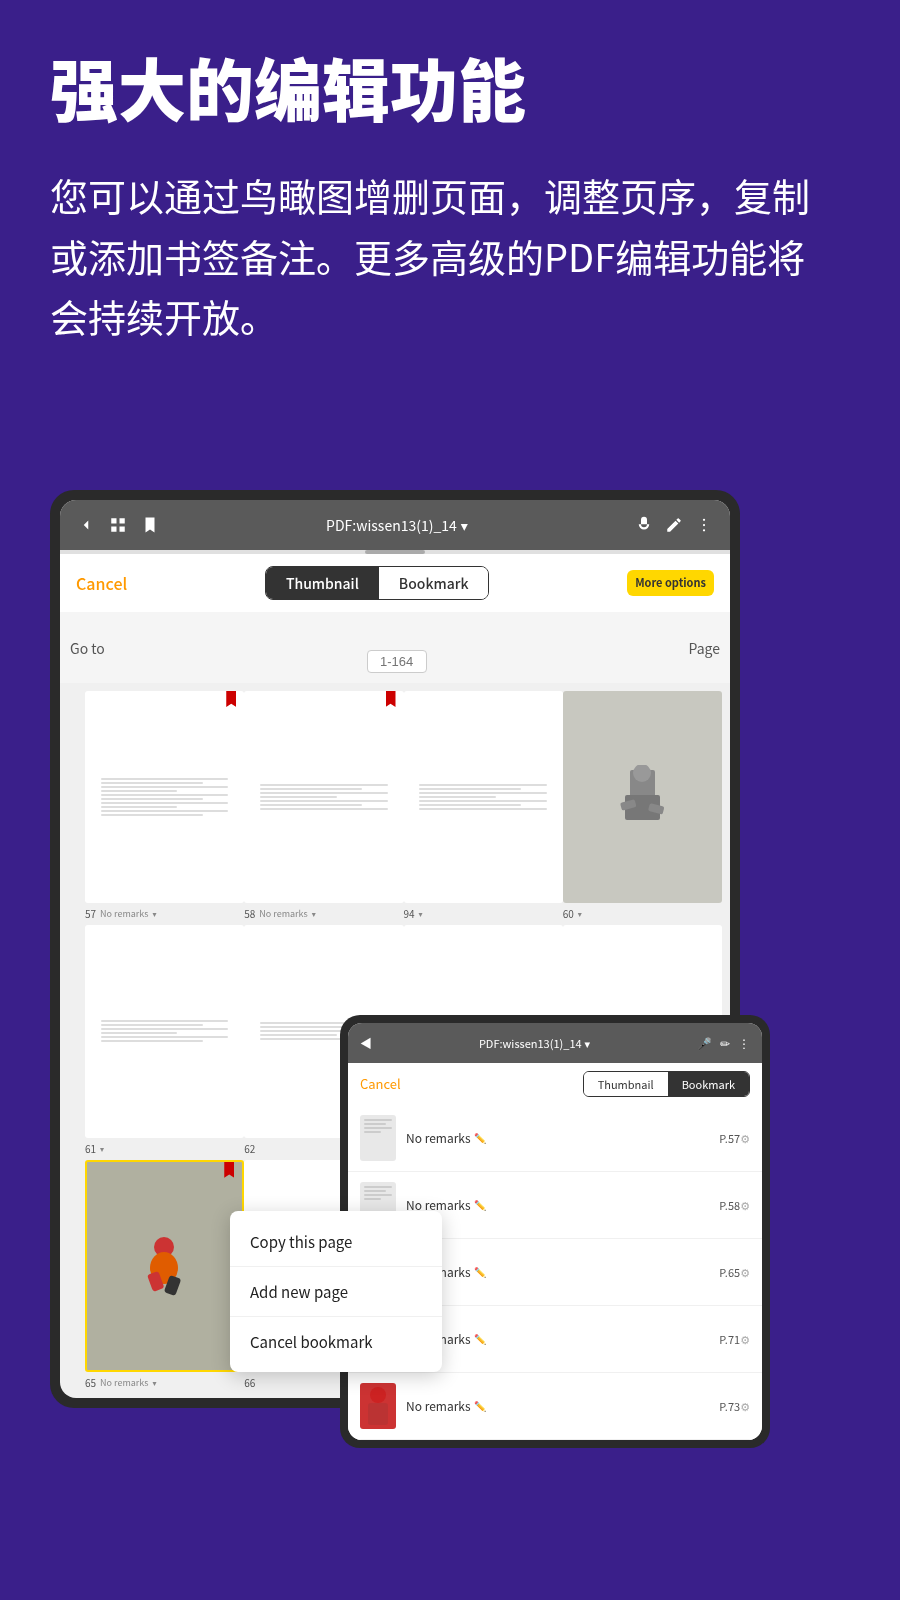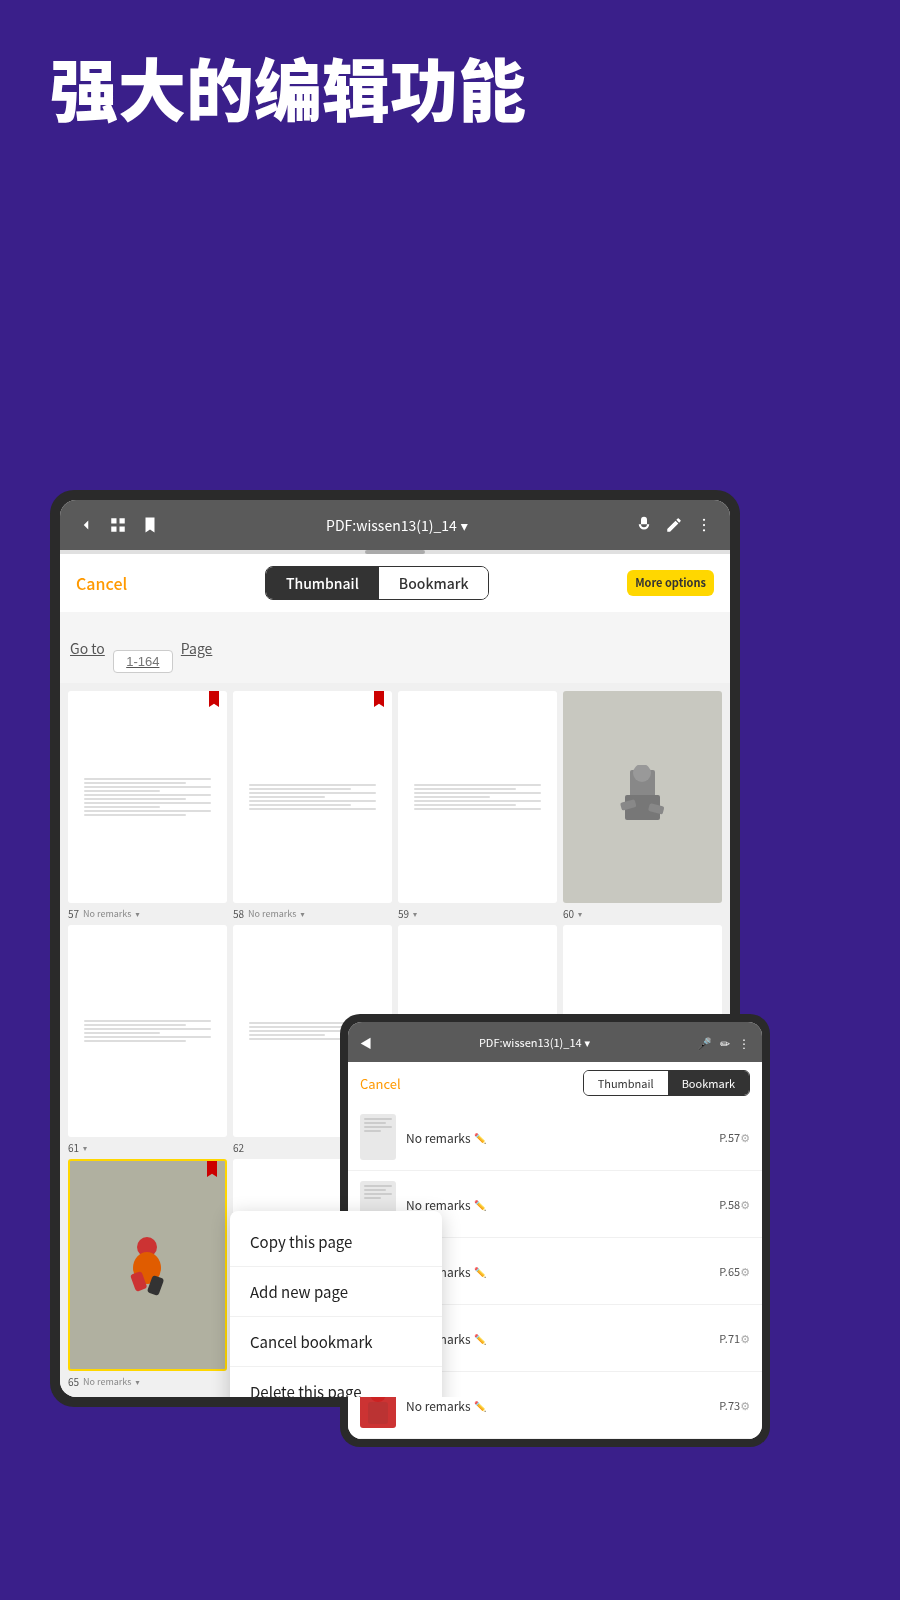--- a/index.html
+++ b/index.html
@@ -124,45 +124,45 @@
       border-radius: 6px;
       text-align: center;
       line-height: 1.2;
     }
 
     
     .goto-row {
       background: #f5f5f5;
       display: flex;
       align-items: center;
-      justify-content: flex-start;
+      justify-content: space-between;
       gap: 8px;
       padding: 10px;
       font-size: 14px;
       color: #555;
-      text-decoration: underline;
     }
     .page-input {
       border: 1px solid #ccc;
       border-radius: 4px;
       padding: 3px 8px;
       width: 60px;
       font-size: 13px;
       text-align: center;
       color: #888;
       margin-top: 28px;
     }
 
     
     .thumbnail-grid {
       background: #f0f0f0;
       padding: 8px;
       display: grid;
       grid-template-columns: repeat(4, 1fr);
-      gap: 6px;
+      gap: 0;
+      margin-left: 17px;
     }
     .thumb-cell {
       display: flex;
       flex-direction: column;
       align-items: center;
     }
     .thumb-page {
       background: white;
       border-radius: 3px;
       width: 100%;
@@ -358,20 +358,21 @@
       display: flex;
       align-items: center;
       justify-content: center;
     }
   </style>
 </head>
 <body>
 
 <div class="header-section">
   <h1 class="main-title">强大的编辑功能</h1>
+  <p class="sub-description">您可以通过鸟瞰图增删页面，调整页序，复制或添加书签备注。更多高级的PDF编辑功能将会持续开放。</p>
 </div>
 
 <div class="device-mockup-container">
 
   <div class="tablet-main">
     <div class="tablet-inner">
 
       <div class="tablet-toolbar">
         <div class="toolbar-left">
           <div class="toolbar-icon">
@@ -489,21 +490,21 @@
               <div class="thumb-line full"></div>
               <div class="thumb-line medium"></div>
               <div class="thumb-line full"></div>
               <div class="thumb-line short"></div>
               <div class="thumb-line full"></div>
               <div class="thumb-line medium"></div>
               <div class="thumb-line full"></div>
             </div>
           </div>
           <div class="thumb-label-row">
-            <span>59</span>
+            <span>94</span>
             <span class="chevron-icon">▾</span>
           </div>
         </div>
 
         <div class="thumb-cell thumb-image-cell">
           <div class="thumb-page thumb-art">
             <svg width="55" height="65" viewBox="0 0 55 65" style="position:absolute;">
 
               <rect x="15" y="5" width="25" height="35" rx="2" fill="#888"></rect>
               <ellipse cx="27" cy="8" rx="9" ry="9" fill="#999"></ellipse>
@@ -579,21 +580,20 @@
             <div class="thumb-label-row">
               <span>64</span>
             </div>
           </div>
         </div>
 
         <div class="context-menu">
           <div class="context-menu-item">Copy this page</div>
           <div class="context-menu-item">Add new page</div>
           <div class="context-menu-item">Cancel bookmark</div>
-          <div class="context-menu-item">Delete this page</div>
         </div>
       </div>
 
       <div class="thumbnail-grid" style="padding-top:4px;">
 
         <div class="thumb-cell thumb-selected">
           <div class="thumb-page thumb-art" style="border: 2.5px solid #ffd700;">
             <div class="thumb-bookmark" style="background:#cc0000;"></div>
             <svg width="55" height="65" viewBox="0 0 55 65" style="position:absolute;">
               <circle cx="27" cy="14" r="10" fill="#cc3333"></circle>

